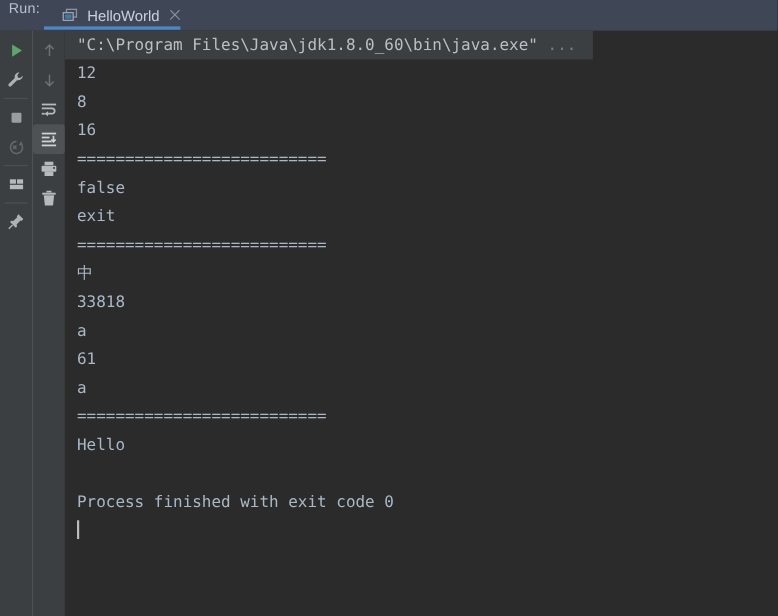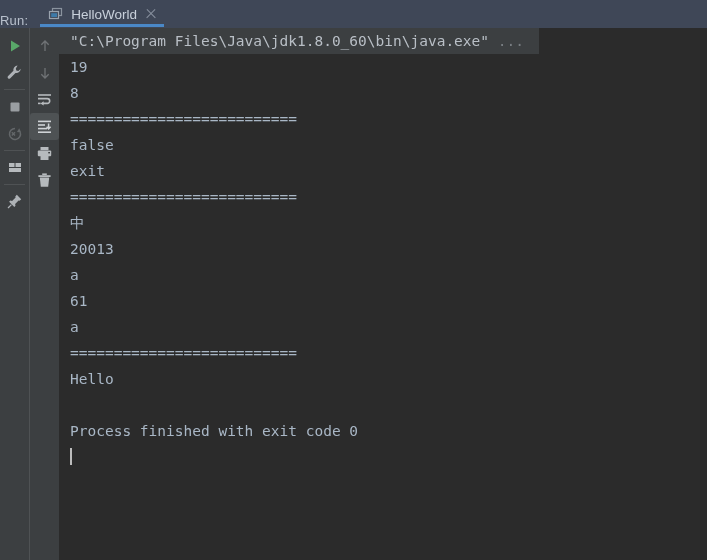--- a/index.html
+++ b/index.html
@@ -25,22 +25,23 @@
   .header {
     position: absolute;
     left: 0; top: 0;
     width: 707px;
     height: 28px;
     background: #3f4757;
     box-sizing: border-box;
   }
   .header-inner {
     display: flex;
-    align-items: flex-end;
+    align-items: flex-start;
     height: 28px;
+    padding-left: 8px;
   }
   .run-label {
     color: #b8c0cc;
     font-family: "Liberation Sans", sans-serif;
     font-size: 13px;
     margin-right: 16px;
     letter-spacing: 0.2px;
   }
   .tab {
     position: relative;
@@ -294,28 +295,29 @@
       </div>
     </div>
   </div>
 
   <div class="console">
     <div style="height:26px;">
       <div class="line cmd"><span class="cmd-text">"C:\Program Files\Java\jdk1.8.0_60\bin\java.exe" </span><span class="cmd-ellipsis">...</span></div>
     </div>
 
     <div id="console-lines">
-        <div class="line">19</div>
+        <div class="line">12</div>
         <div class="line">8</div>
+        <div class="line">16</div>
         <div class="line">==========================</div>
         <div class="line">false</div>
         <div class="line">exit</div>
         <div class="line">==========================</div>
         <div class="line">中</div>
-        <div class="line">20013</div>
+        <div class="line">33818</div>
         <div class="line">a</div>
         <div class="line">61</div>
         <div class="line">a</div>
         <div class="line">==========================</div>
         <div class="line">Hello</div>
         <div class="line"></div>
         <div class="line">Process finished with exit code 0</div>
       </div>
 
     <div class="line"><span class="caret" id="caret"></span></div>

